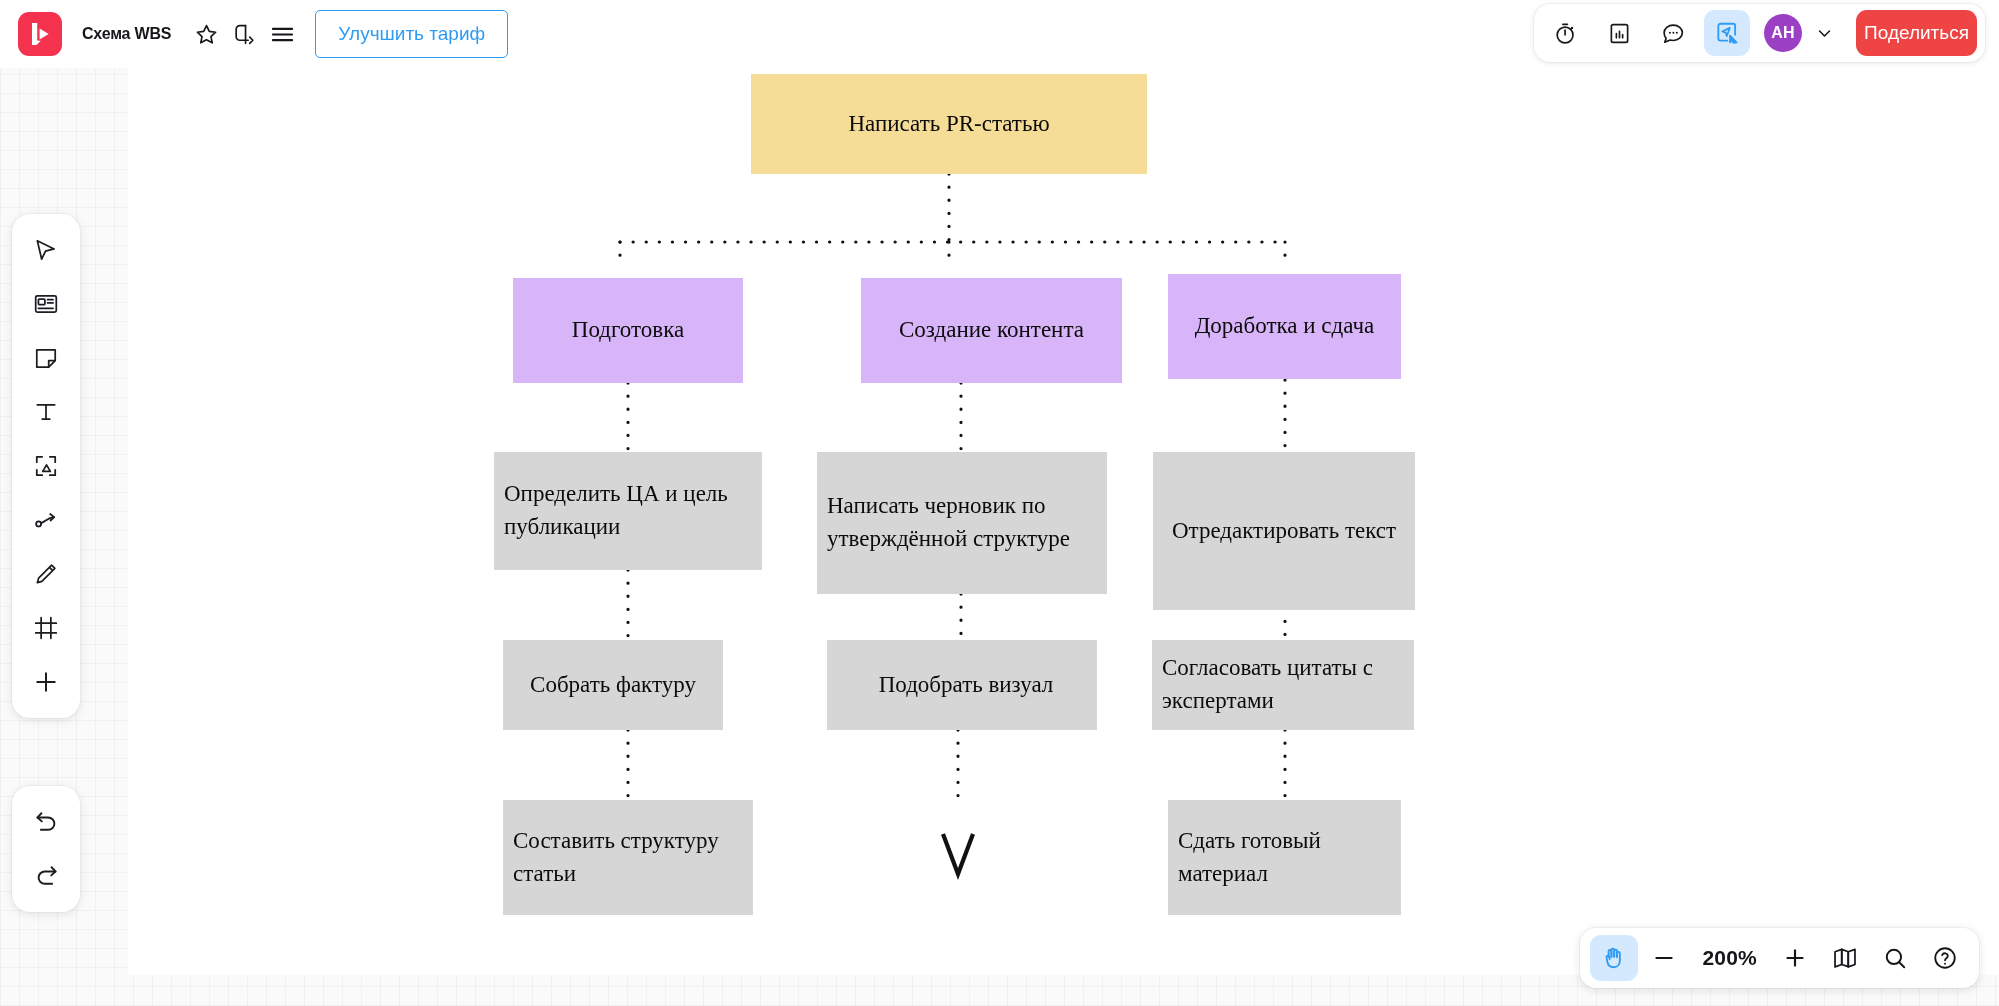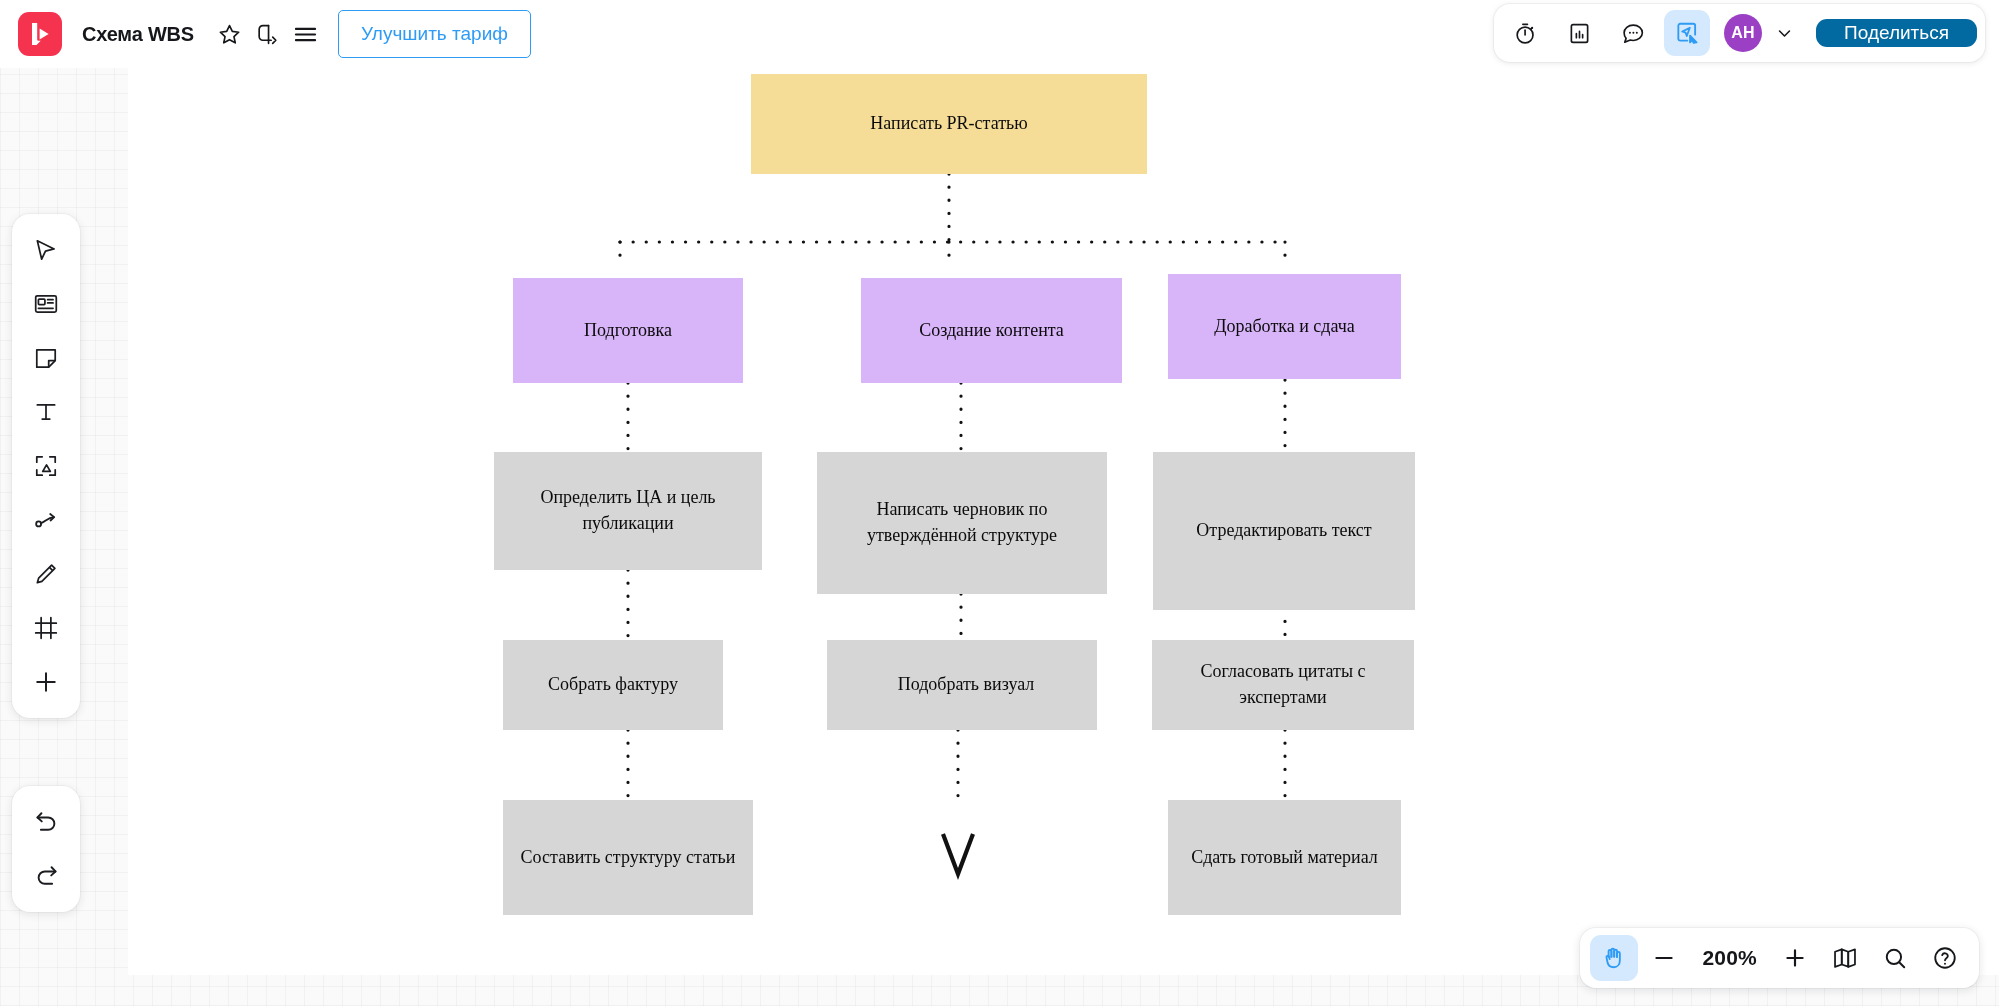--- a/index.html
+++ b/index.html
@@ -18,21 +18,21 @@
     display: flex; align-items: center;
   }
   .header-left { display: flex; align-items: center; gap: 0; padding-left: 18px; }
   .logo {
     width: 44px; height: 44px; border-radius: 11px;
     background: #f5334f; position: relative; flex: none;
     display: flex; align-items: center; justify-content: center;
   }
   .logo svg { display:block; }
   .doc-title {
-    font-size: 20px; color: #15171a; font-weight: 600;
+    font-size: 16px; color: #15171a; font-weight: 600;
     margin-left: 20px; margin-right: 16px; white-space: nowrap;
     letter-spacing: -0.2px;
   }
   .hicon {
     width: 38px; height: 38px; display: flex; align-items: center; justify-content: center;
     border-radius: 8px; cursor: pointer; flex: none; color: #15171a;
   }
   .upgrade-btn {
     margin-left: 14px; height: 48px; padding: 0 22px;
     border: 1.6px solid #2e9bf5; border-radius: 5px;
@@ -54,22 +54,22 @@
   }
   .hr-icon.active { background: #d4e9fd; color: #2e9bf5; }
   .avatar {
     width: 38px; height: 38px; border-radius: 50%;
     background: #9b3fc4; color: #fff; font-size: 16px; font-weight: 700;
     display: flex; align-items: center; justify-content: center;
     margin-left: 6px; flex: none; letter-spacing: .3px;
   }
   .chev { width: 28px; height: 38px; display: flex; align-items: center; justify-content: center; cursor: pointer; color:#15171a;}
   .share-btn {
-    margin-left: 10px; height: 28px; padding: 0 28px;
-    background: #0369a1; color: #fff; border-radius: 11px;
+    margin-left: 10px; height: 46px; padding: 0 8px;
+    background: #ef4444; color: #fff; border-radius: 11px;
     font-size: 19px; display: flex; align-items: center; cursor: pointer;
     white-space: nowrap;
   }
 
   
   .canvas {
     position: absolute; top: 68px; left: 0; width: 1999px; height: 938px;
     background:
       repeating-linear-gradient(0deg, rgba(0,0,0,.035) 0 1px, transparent 1px 19px),
       repeating-linear-gradient(90deg, rgba(0,0,0,.035) 0 1px, transparent 1px 19px),
@@ -100,23 +100,22 @@
     width: 52px; height: 52px; border-radius: 12px;
     display: flex; align-items: center; justify-content: center;
     cursor: pointer; color: #1b1d21;
   }
 
   
   .diagram { position: absolute; inset: 0; z-index: 10; }
   .node {
     position: absolute;
     display: flex; align-items: center; justify-content: center;
-    text-align: center;
     font-family: "Liberation Serif", "DejaVu Serif", serif;
-    font-size: 18px; color: #0b0b0b; line-height: 1.42;
+    font-size: 23px; color: #0b0b0b; line-height: 1.42;
     padding: 6px 10px;
   }
   .node.yellow { background: #f6dd97; }
   .node.purple { background: #d8b4f8; }
   .node.gray   { background: #d6d6d6; }
 
   
   .zoombar {
     position: absolute; right: 20px; bottom: 18px; height: 60px;
     background: #ffffff; border-radius: 16px;

